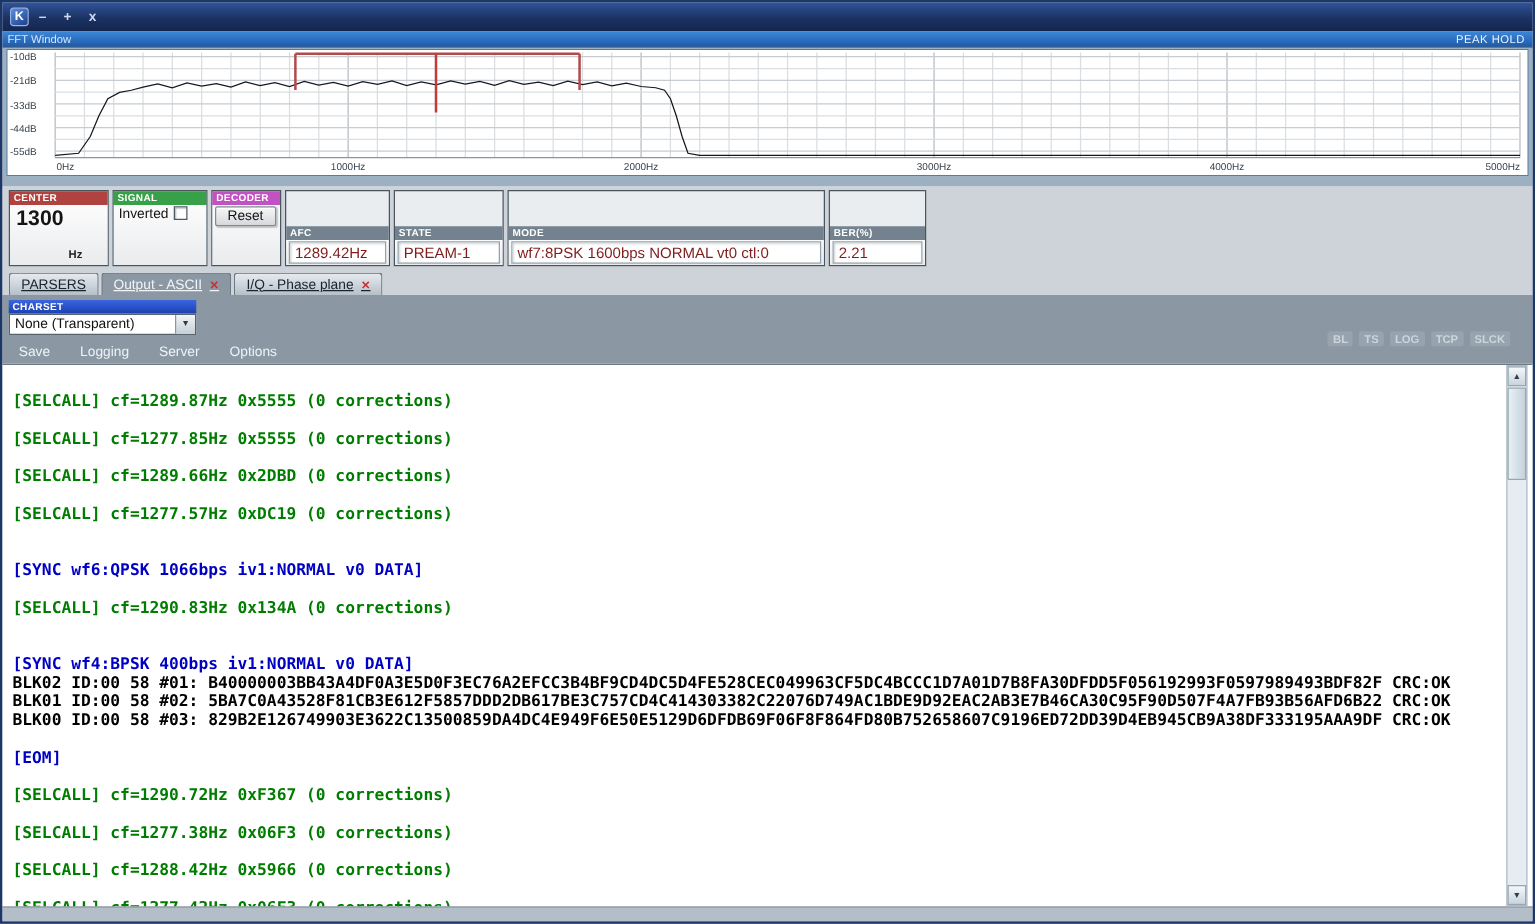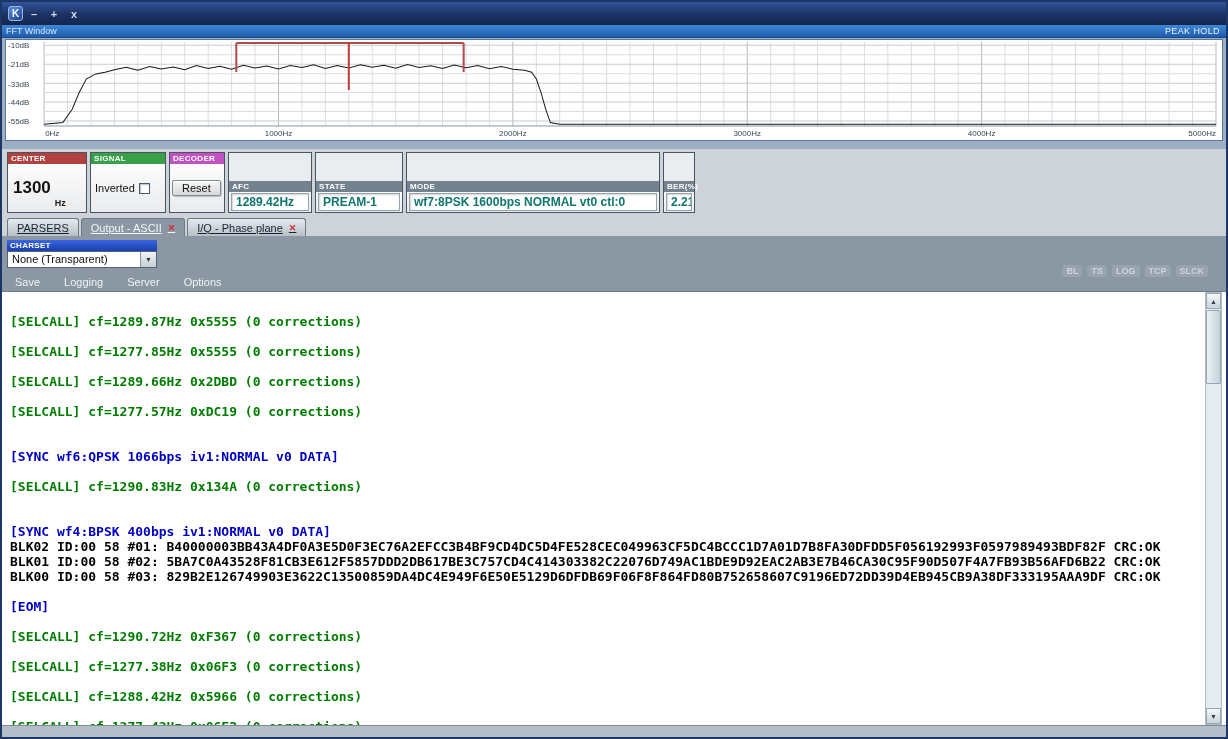--- a/index.html
+++ b/index.html
@@ -19,31 +19,31 @@
   .fft-header{height:13px;display:flex;align-items:center;justify-content:space-between;padding:0 6px 0 4px;background:linear-gradient(180deg,#3d87d8,#1f5cab);border-bottom:1px solid #174a8c;}
   .fft-title{color:#d4e6ff;font-size:9px;}
   .peak-hold{color:#e9f2ff;font-size:9px;letter-spacing:.4px;}
   .fft-display{height:102px;margin:1px 3px 8px;background:#fff;border:1px solid #5a7b9c;}
   .fft-display svg{width:100%;height:100%;display:block;}
 
   
   .controls{flex:0 0 38px;display:flex;gap:3px;align-items:stretch;padding:3px 5px;background:#cdd3d9;}
   .ctrl{display:flex;flex-direction:column;border:1px solid #495662;background:#e9edf0;}
   .ctrl-header{font-size:8px;font-weight:bold;color:#fff;padding:1px 3px;letter-spacing:.3px;}
-  .ctrl-body{flex:1;display:flex;align-items:center;gap:4px;padding:1px 2px;background:linear-gradient(#fcfcfc,#e9ebed);}
+  .ctrl-body{flex:1;display:flex;align-items:flex-start;gap:4px;padding:1px 2px;background:linear-gradient(#fcfcfc,#e9ebed);}
   .hd-center{background:#b04340;} .hd-signal{background:#37a049;} .hd-decoder{background:#c251c2;}
   .hd-gray{background:#73828e;margin-top:28px;}
   .ctrl-center{width:80px;} .ctrl-signal{width:76px;} .ctrl-decoder{width:56px;}
-  .ctrl-afc{width:84px;} .ctrl-state{width:88px;} .ctrl-mode{width:254px;} .ctrl-ber{width:32px;}
+  .ctrl-afc{width:84px;} .ctrl-state{width:88px;} .ctrl-mode{width:254px;} .ctrl-ber{width:78px;}
   .bigval{font-size:17px;font-weight:bold;color:#141414;margin-left:3px;}
   .bigunit{font-size:9px;font-weight:bold;color:#222;align-self:flex-end;margin-bottom:3px;}
   .chk-label{font-size:11px;color:#111;margin-left:2px;}
   .checkbox{width:11px;height:11px;background:#fff;border:1px solid #4d5a66;box-shadow:inset 1px 1px 1px rgba(0,0,0,.25);}
   .pushbtn{font-size:11px;color:#111;padding:1px 9px;background:linear-gradient(#f6f6f6,#d6d9dc);border:1px solid #7e8a94;border-radius:2px;box-shadow:inset 0 1px 0 #fff,1px 1px 1px rgba(0,0,0,.2);}
-  .field{width:100%;background:#fff;border:1px solid #94a2ac;box-shadow:inset 1px 1px 2px rgba(0,0,0,.18);font-size:12px;font-weight:bold;color:#0f766e;padding:1px 4px;white-space:nowrap;overflow:hidden;}
+  .field{width:100%;background:#fff;border:1px solid #94a2ac;box-shadow:inset 1px 1px 2px rgba(0,0,0,.18);font-size:12px;font-weight:normal;color:#7f1d1d;padding:1px 4px;white-space:nowrap;overflow:hidden;}
 
   
   .tabstrip{flex:0 0 20px;display:flex;align-items:flex-end;gap:2px;padding-left:5px;background:#cdd3d9;}
   .tab{height:18px;display:flex;align-items:center;gap:6px;padding:0 9px;font-size:11px;border:1px solid #6c7a86;border-bottom:none;border-radius:3px 3px 0 0;cursor:default;text-decoration:underline;}
   .tab.inactive{background:linear-gradient(#e6eaee,#b6c0c8);color:#17232e;}
   .tab.active{background:#8b98a3;color:#f0f5f7;}
   .tabclose{color:#cf2b2b;font-size:9px;font-weight:bold;}
 
   
   .panel{flex:0 0 55px;background:#8b98a3;position:relative;border-top:1px solid #8b98a3;}

